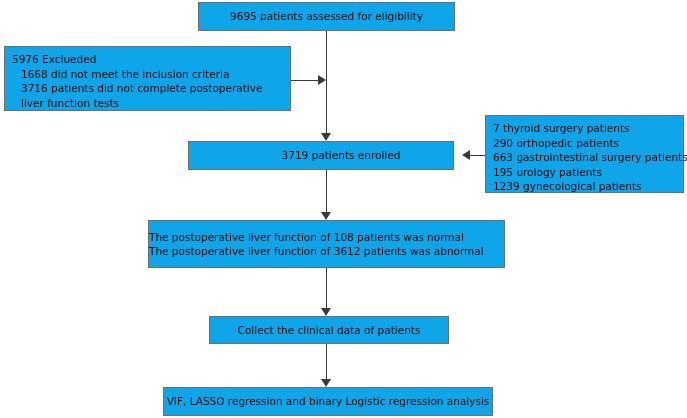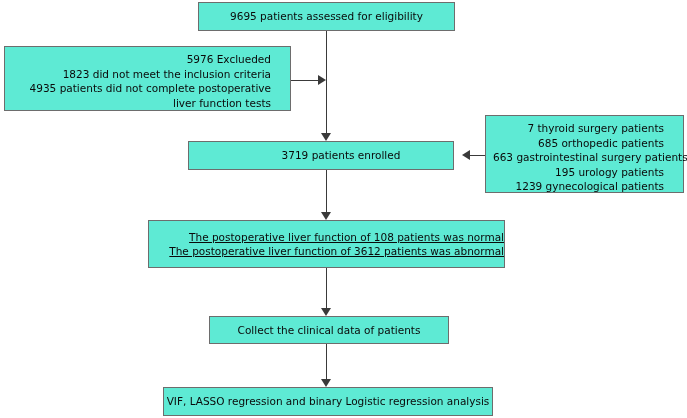--- a/index.html
+++ b/index.html
@@ -13,35 +13,35 @@
     width: 687px;
     height: 418px;
     background: #ffffff;
     font-family: "DejaVu Sans", "Liberation Sans", sans-serif;
     overflow: hidden;
   }
   .node {
     position: absolute;
     box-sizing: border-box;
     border: 1px solid #6d6d6d;
-    background: #5eead4;
+    background: #0ea5e9;
     color: #0a0a0a;
     font-size: 10.5px;
     line-height: 14.5px;
     z-index: 3;
   }
   .node.center {
     display: flex;
     align-items: center;
     justify-content: center;
     text-align: center;
   }
   .node.leftalign {
-    text-align: right;
-    padding: 5px 19px 4px 7px;
+    text-align: left;
+    padding: 5px 7px 4px 7px;
   }
   .node .line {
     display: block;
     white-space: nowrap;
   }
   .node .line.indent {
     padding-left: 9px;
   }
   .node .line.wrapline {
     white-space: normal;
@@ -106,41 +106,41 @@
 
 <div id="canvas">
 
   <div class="node center" id="node-assessed">
     <span class="line">9695 patients assessed for eligibility</span>
   </div>
 
   <div class="node leftalign" id="node-excluded">
     <span class="stack">
       <span class="line">5976 Exclueded</span>
-      <span class="line indent">1823  did not meet the inclusion criteria</span>
-      <span class="line indent wrapline">4935 patients did not complete postoperative liver function tests</span>
+      <span class="line indent">1668  did not meet the inclusion criteria</span>
+      <span class="line indent wrapline">3716 patients did not complete postoperative liver function tests</span>
     </span>
   </div>
 
   <div class="node center" id="node-enrolled">
     <span class="line">3719 patients enrolled</span>
   </div>
 
   <div class="node leftalign" id="node-breakdown">
     <span class="stack">
       <span class="line">7 thyroid surgery patients</span>
-      <span class="line">685 orthopedic patients</span>
+      <span class="line">290 orthopedic patients</span>
       <span class="line">663 gastrointestinal surgery patients</span>
       <span class="line">195 urology patients</span>
       <span class="line">1239 gynecological patients</span>
     </span>
   </div>
 
   <div class="node center" id="node-liver">
-    <span class="stack" style="text-align:right;text-decoration:underline;">
+    <span class="stack" style="text-align:left;">
       <span class="line">The postoperative liver function of 108 patients was normal</span>
       <span class="line">The postoperative liver function of 3612 patients was abnormal</span>
     </span>
   </div>
 
   <div class="node center" id="node-collect">
     <span class="line">Collect the clinical data of patients</span>
   </div>
 
   <div class="node center" id="node-analysis">

